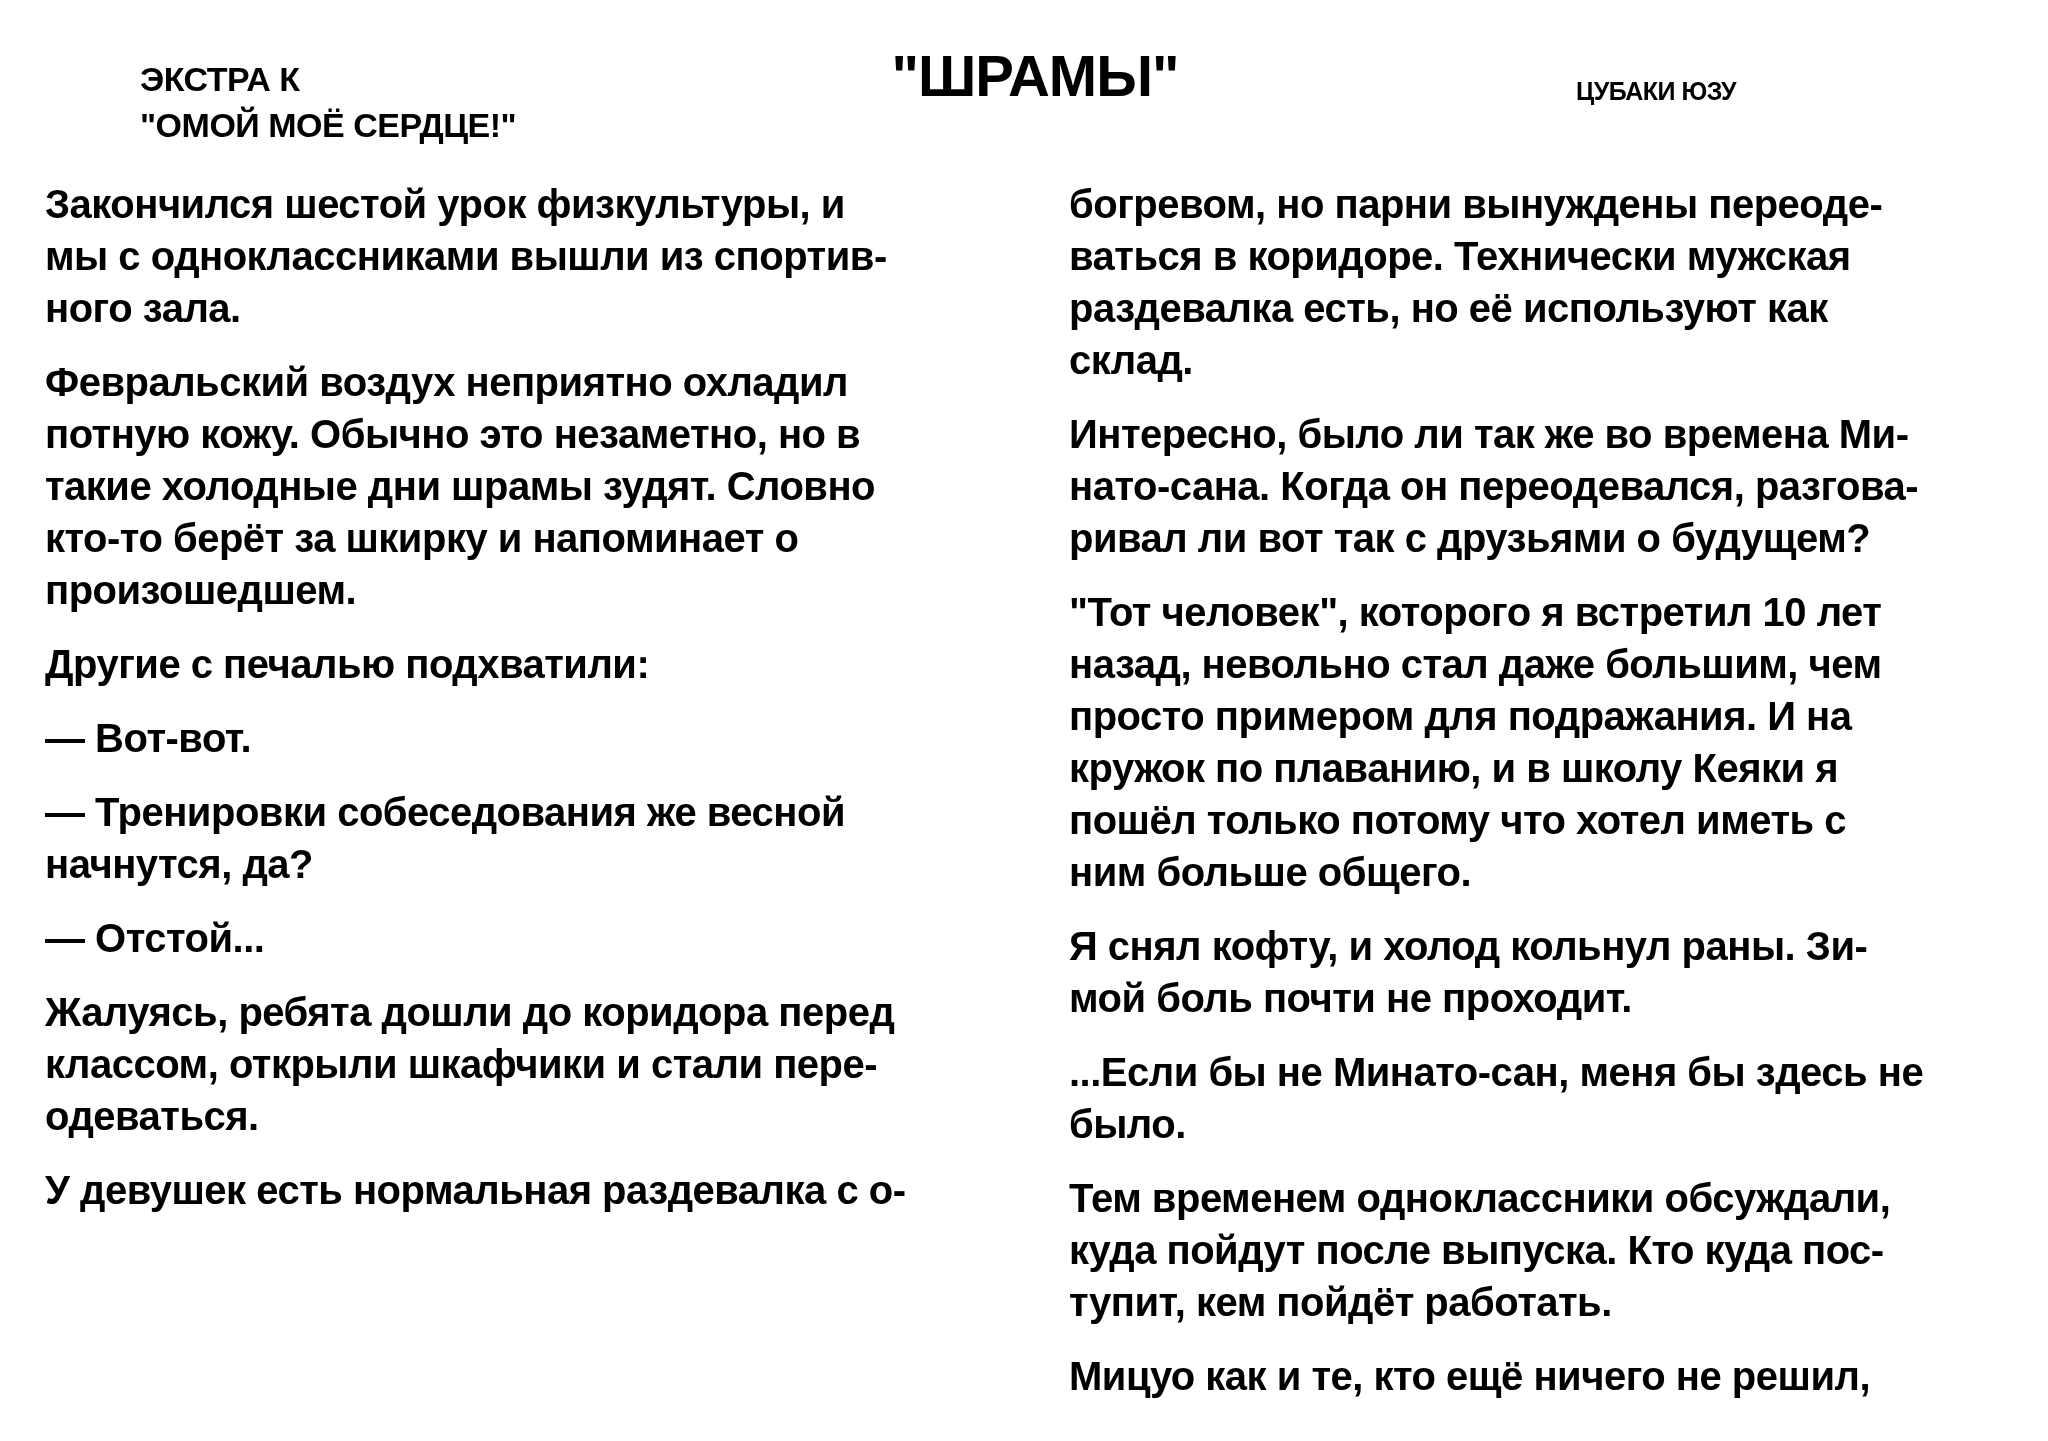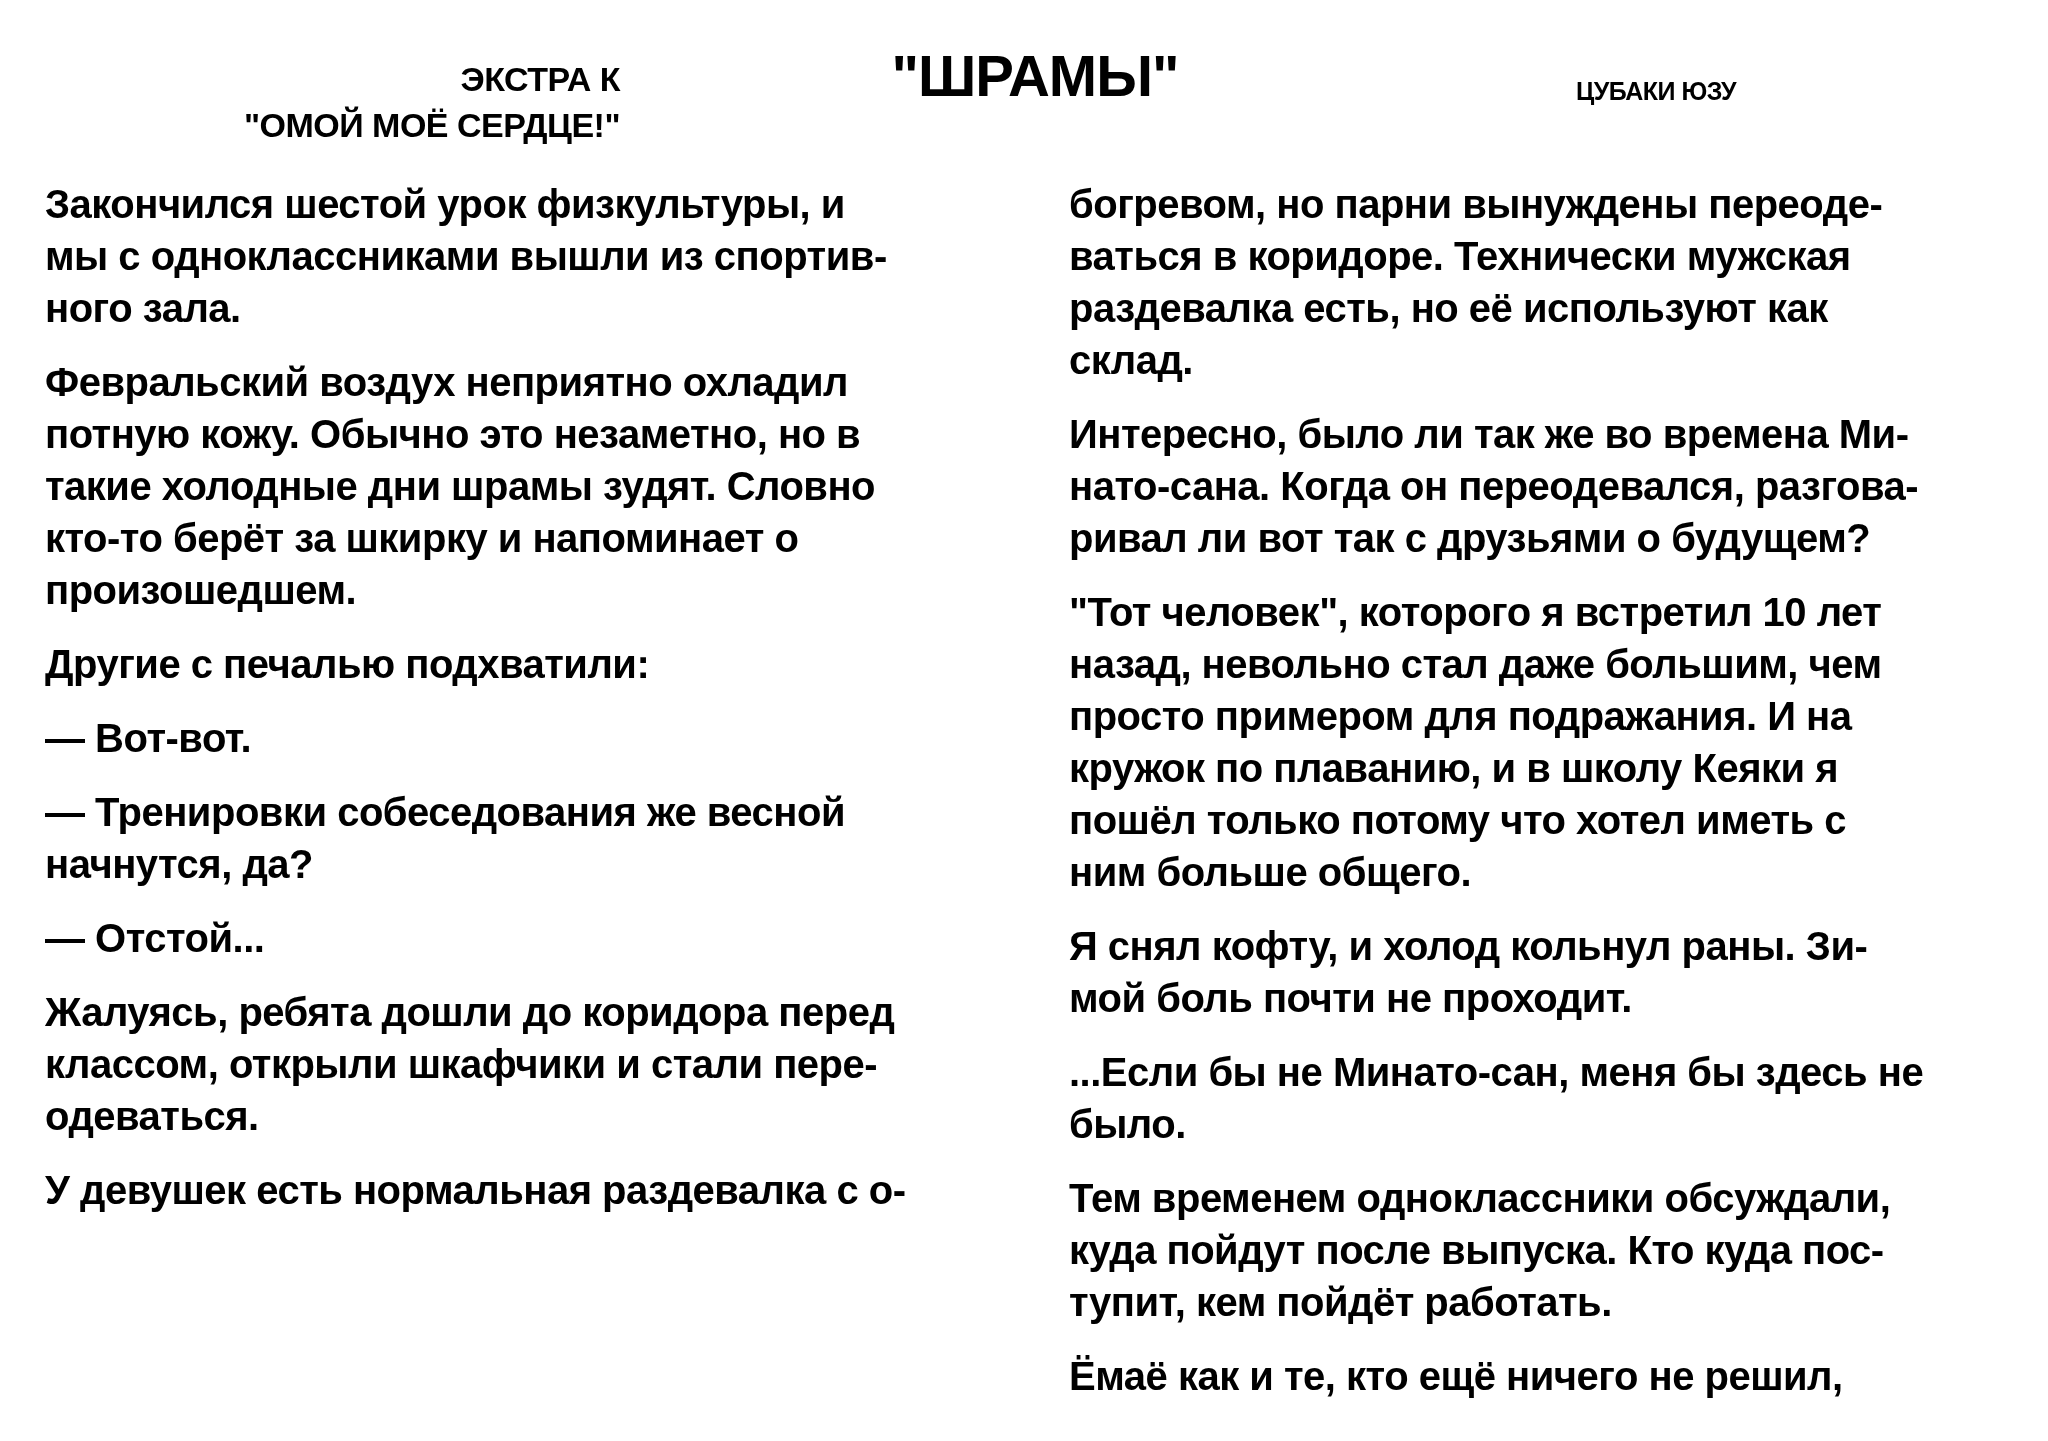--- a/index.html
+++ b/index.html
@@ -10,21 +10,21 @@
     background: #ffffff;
     color: #000000;
     font-family: "Liberation Sans", "DejaVu Sans", sans-serif;
     font-weight: bold;
     overflow: hidden;
   }
   
   .hdr-extra {
     position: absolute;
     left: 140px; top: 56px; width: 480px;
-    text-align: right;
+    text-align: left;
     font-size: 34px;
     line-height: 46px;
     letter-spacing: -0.5px;
     white-space: pre-line;
   }
   .hdr-title {
     position: absolute;
     left: 810px; top: 44px; width: 450px;
     text-align: center;
     font-size: 58px;
@@ -102,17 +102,17 @@
 кружок по плаванию, и в школу Кеяки я
 пошёл только потому что хотел иметь с
 ним больше общего.</p>
       <p>Я снял кофту, и холод кольнул раны. Зи-
 мой боль почти не проходит.</p>
       <p>...Если бы не Минато-сан, меня бы здесь не
 было.</p>
       <p>Тем временем одноклассники обсуждали,
 куда пойдут после выпуска. Кто куда пос-
 тупит, кем пойдёт работать.</p>
-      <p>Ёмаё как и те, кто ещё ничего не решил,</p>
+      <p>Мицуо как и те, кто ещё ничего не решил,</p>
     </section>
   </main>
 
 </div>
 
 </body></html>

